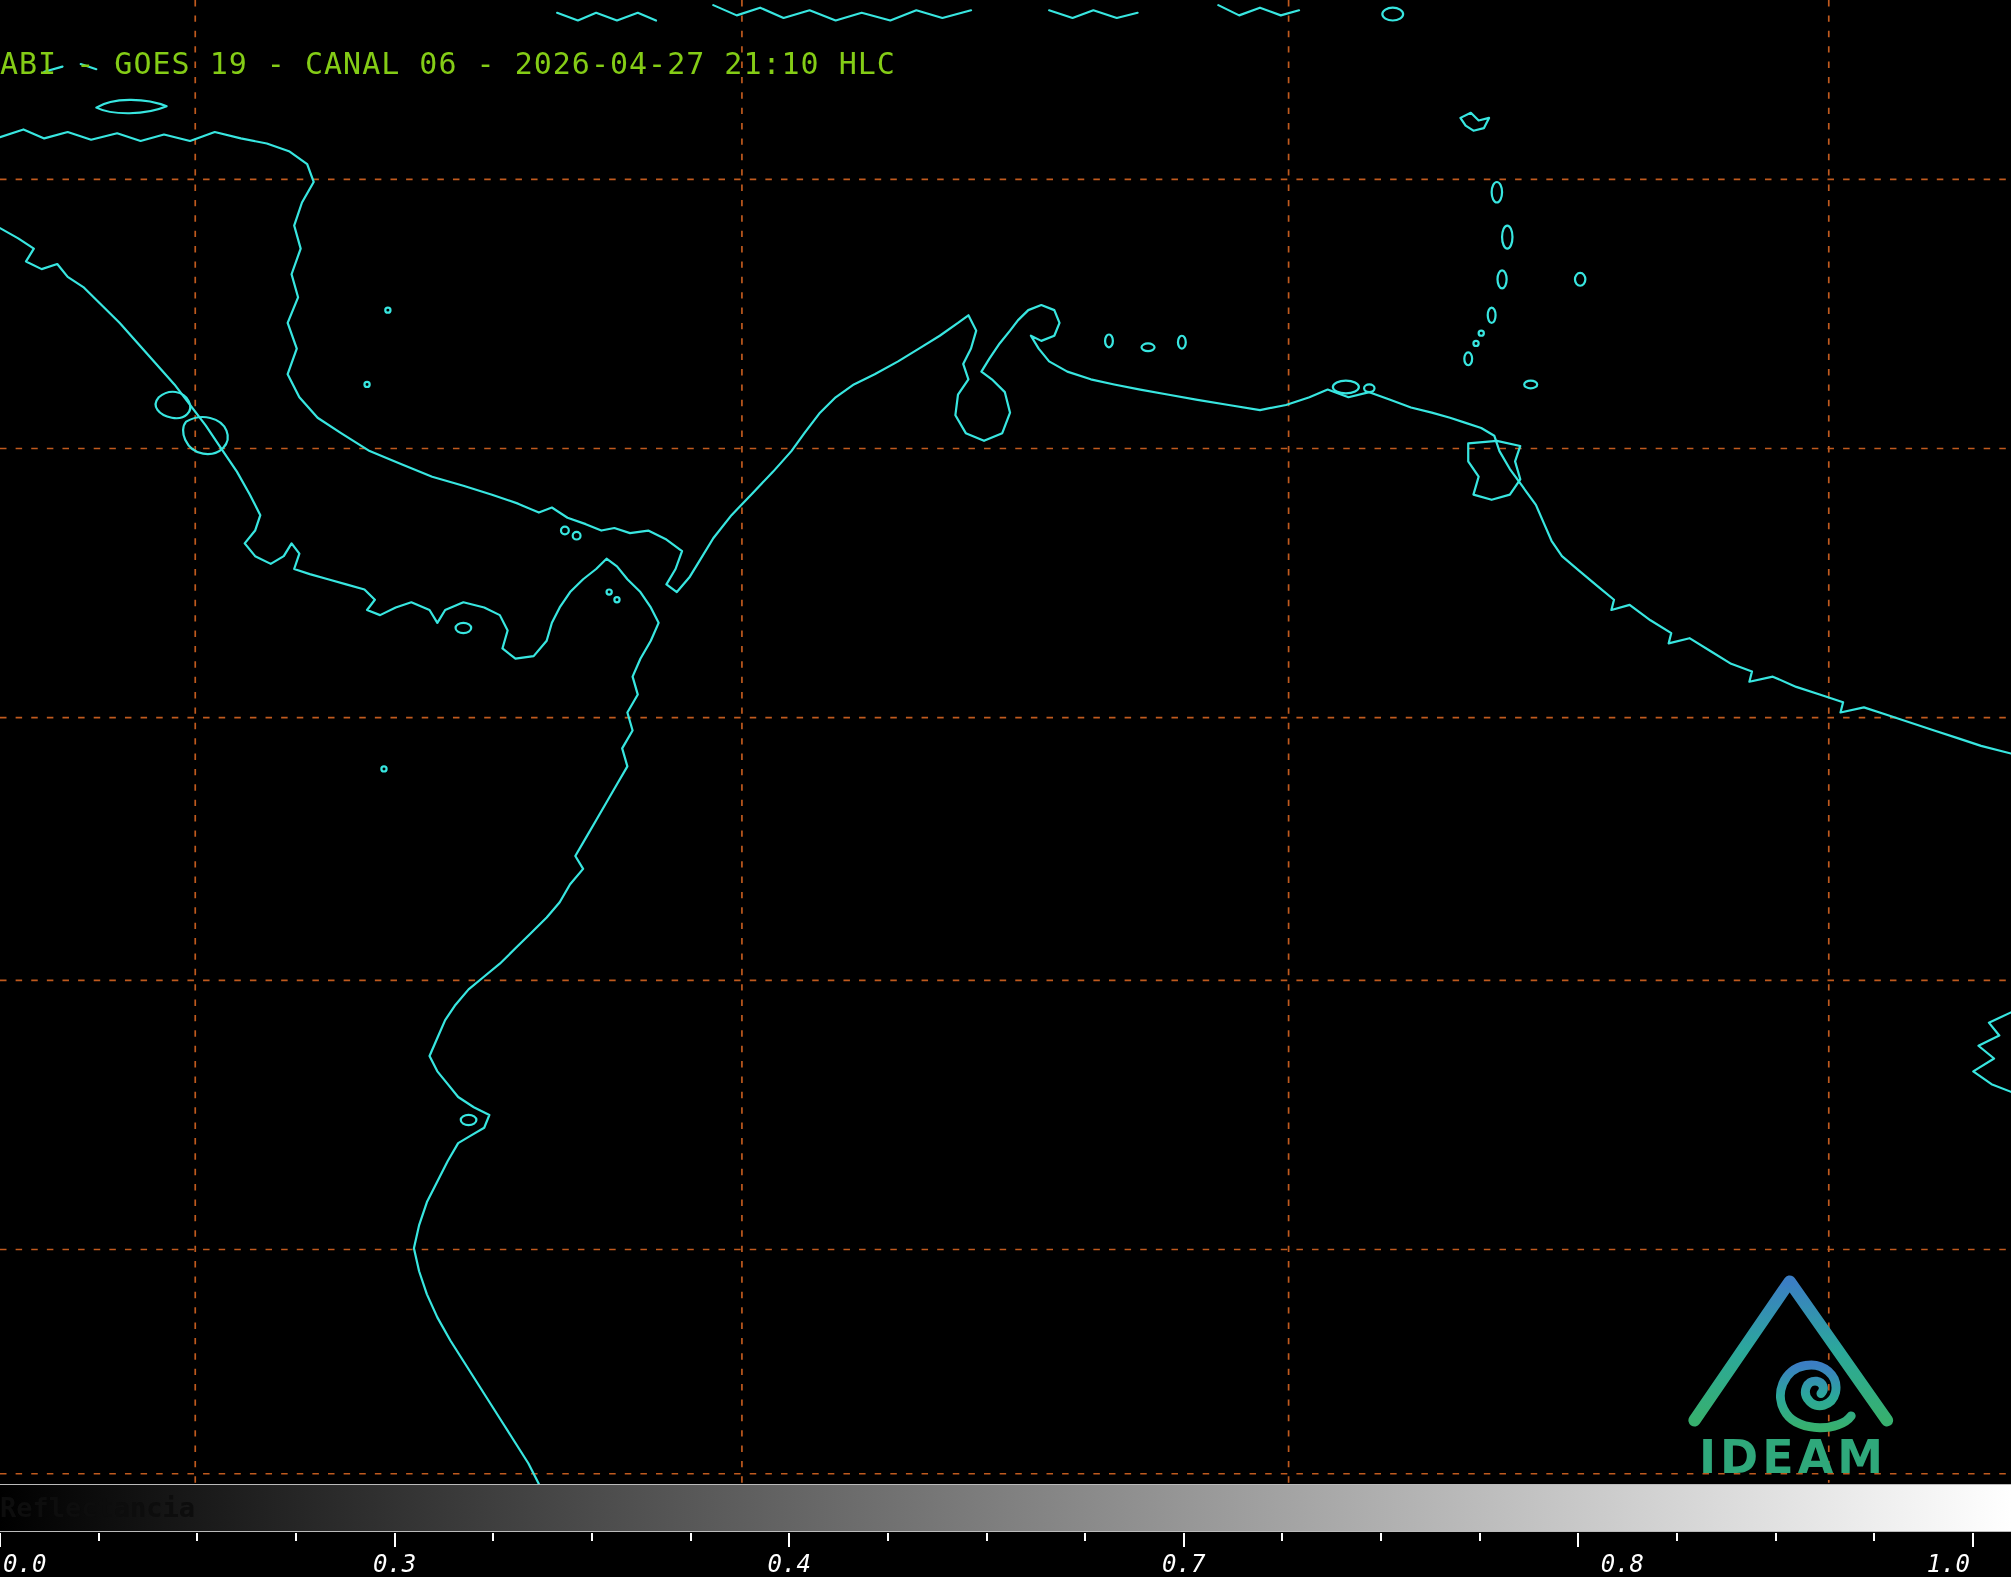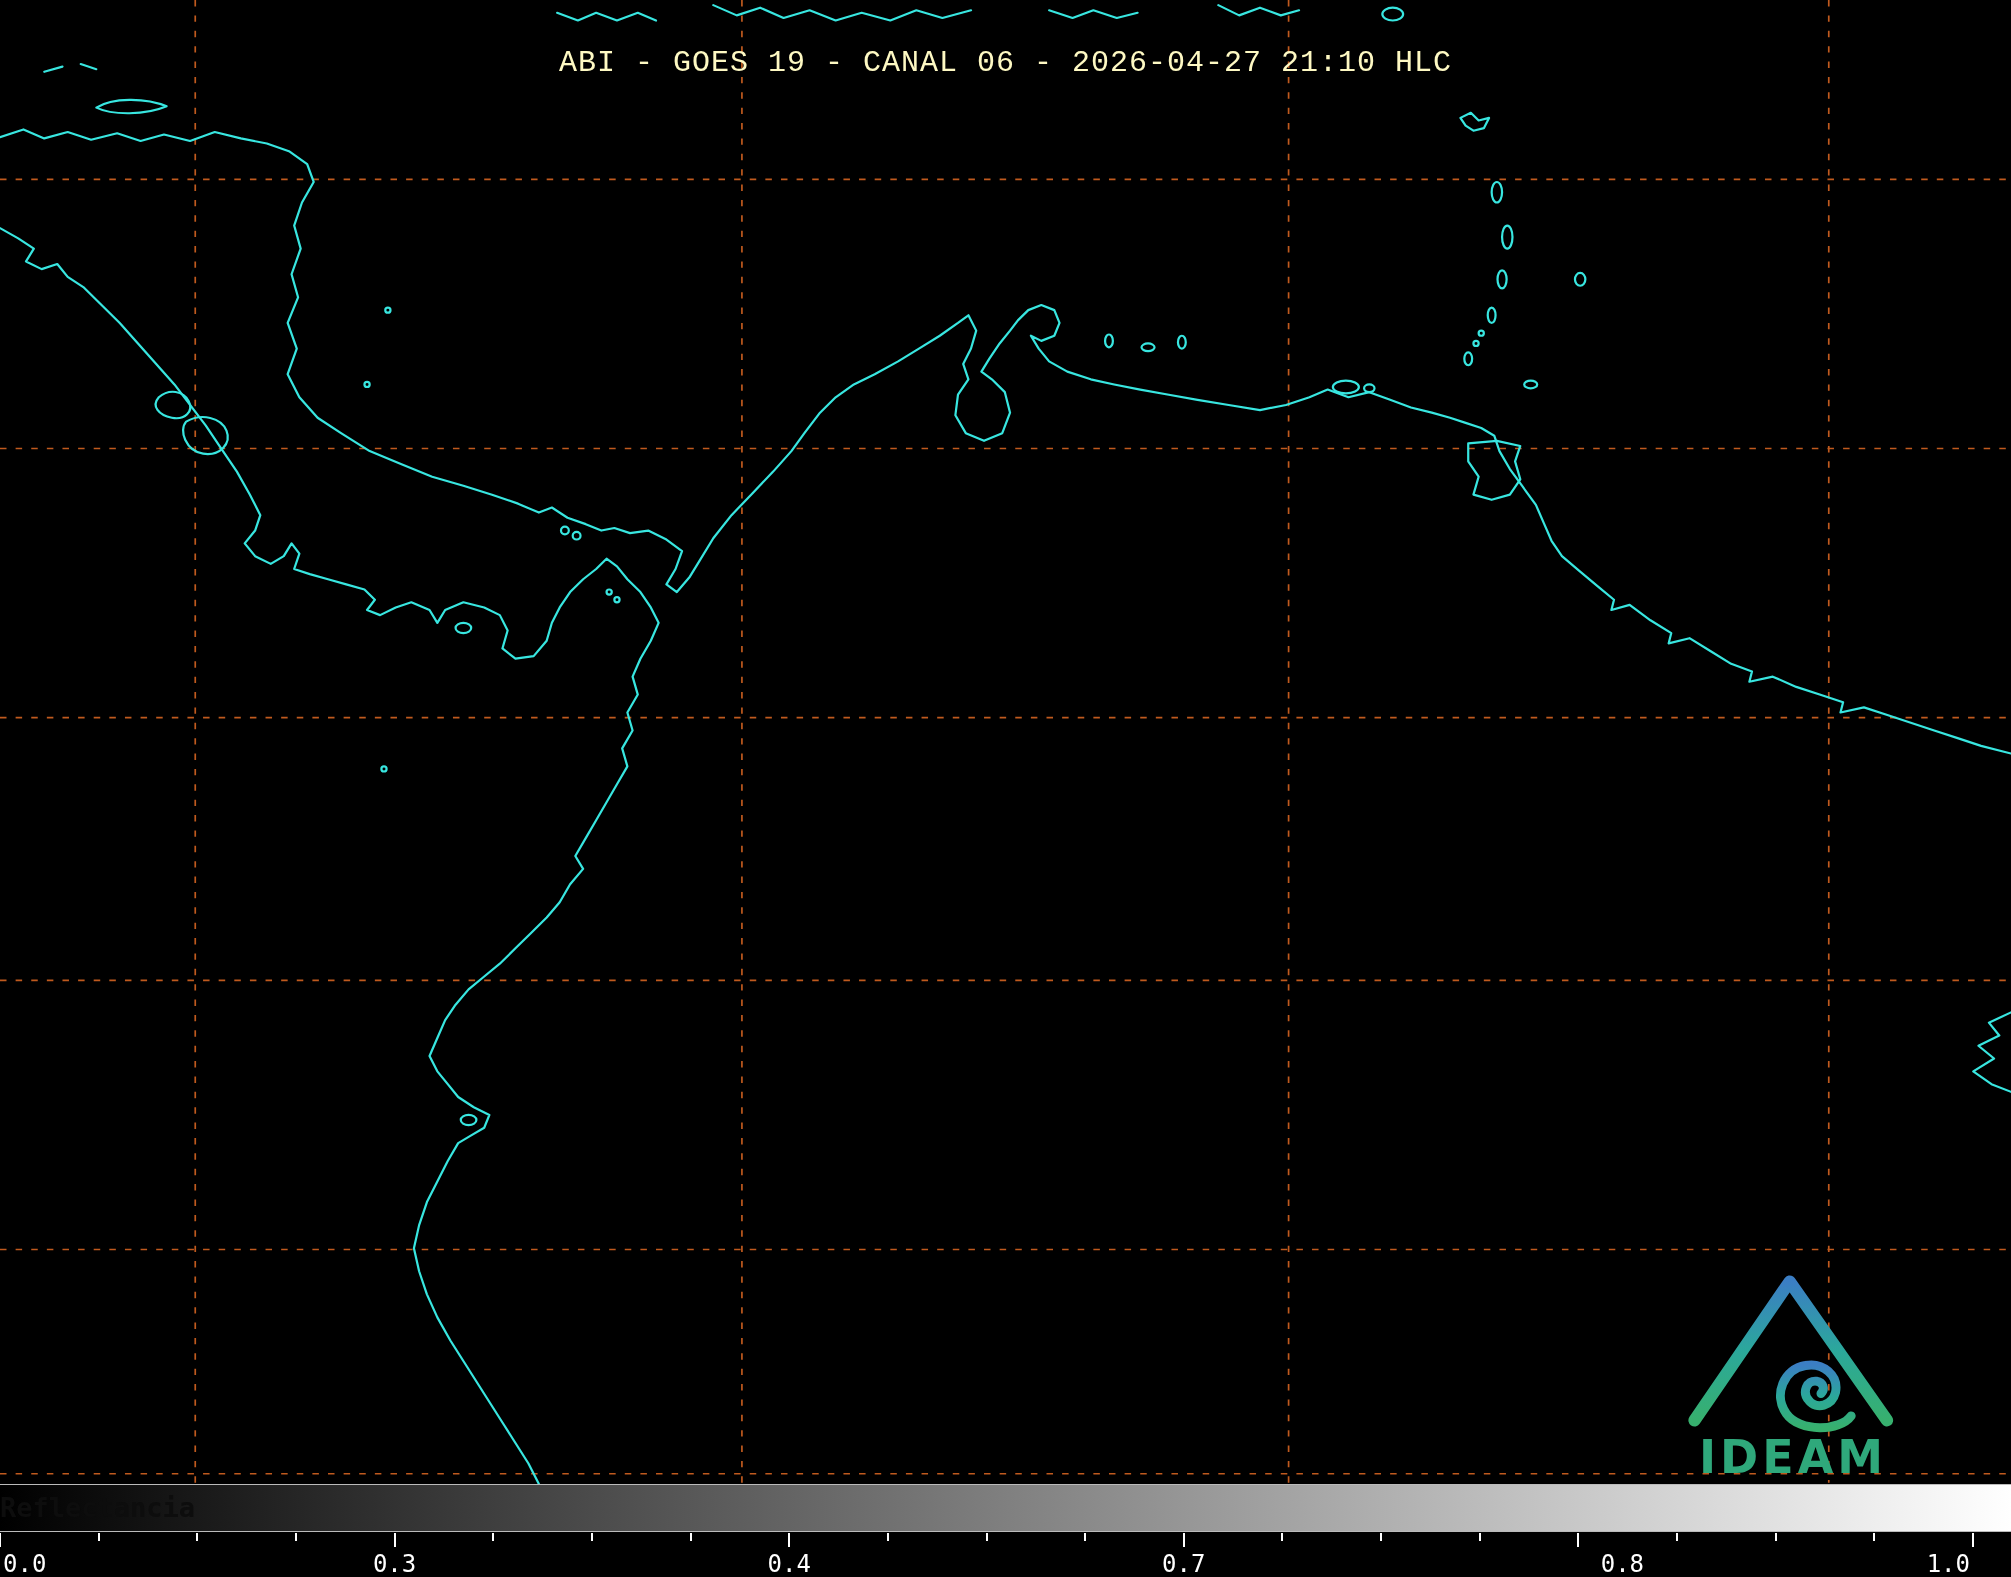--- a/index.html
+++ b/index.html
@@ -1,31 +1,31 @@
 <!DOCTYPE html>
 <html><head>
 <meta charset="utf-8">
 <style>
   html,body{margin:0;padding:0;background:#000;}
   body{width:2011px;height:1577px;position:relative;overflow:hidden;
        font-family:"DejaVu Sans Mono",monospace;}
   .map-area{position:absolute;left:0;top:0;width:2011px;height:1484px;background:#000;overflow:hidden;}
   .map-svg{position:absolute;left:0;top:0;}
-  .title{position:absolute;top:46px;left:0;width:100%;text-align:center;
-         color:#fef9c3;font-size:30px;letter-spacing:1px;white-space:pre;font-family:Liberation Mono, monospace;}
+  .title{position:absolute;top:46px;left:0;width:100%;
+         color:#84cc16;font-size:30px;letter-spacing:1px;white-space:pre;}
   
   .logo{position:absolute;right:106px;bottom:4px;width:224px;text-align:center;text-decoration:underline;}
   .logo-text{font-family:"DejaVu Sans",sans-serif;font-weight:bold;font-size:46px;
              letter-spacing:4px;line-height:1;margin-top:-6px;}
   
   .colorbar{position:absolute;left:0;top:1484px;width:2011px;height:48px;
             border-top:1px solid #bbb;border-bottom:1px solid #bbb;box-sizing:border-box;}
   .colorbar-label{position:absolute;left:0;top:0;width:100%;
                   line-height:46px;font-weight:bold;font-size:27px;color:#0d0d0d;}
-  .tick-strip{position:absolute;left:0;top:1533px;width:1973px;height:44px;background:#000;}
+  .tick-strip{position:absolute;left:0;top:1533px;width:1973px;height:44px;background:#000;font-style:italic;}
   .tick{position:absolute;top:0;width:2px;height:8px;background:#fff;transform:translateX(-1px);}
   .tick.major{height:14px;}
   .tick-label{position:absolute;top:17px;color:#fff;font-size:24px;}
   .tl0{left:3px;}
   .tl1{left:20%;transform:translateX(-50%);}
   .tl2{left:40%;transform:translateX(-50%);}
   .tl3{left:60%;transform:translateX(-50%);}
   .tl4{left:80%;transform:translateX(-50%);margin-left:44px;}
   .tl5{right:3px;}
 </style>

